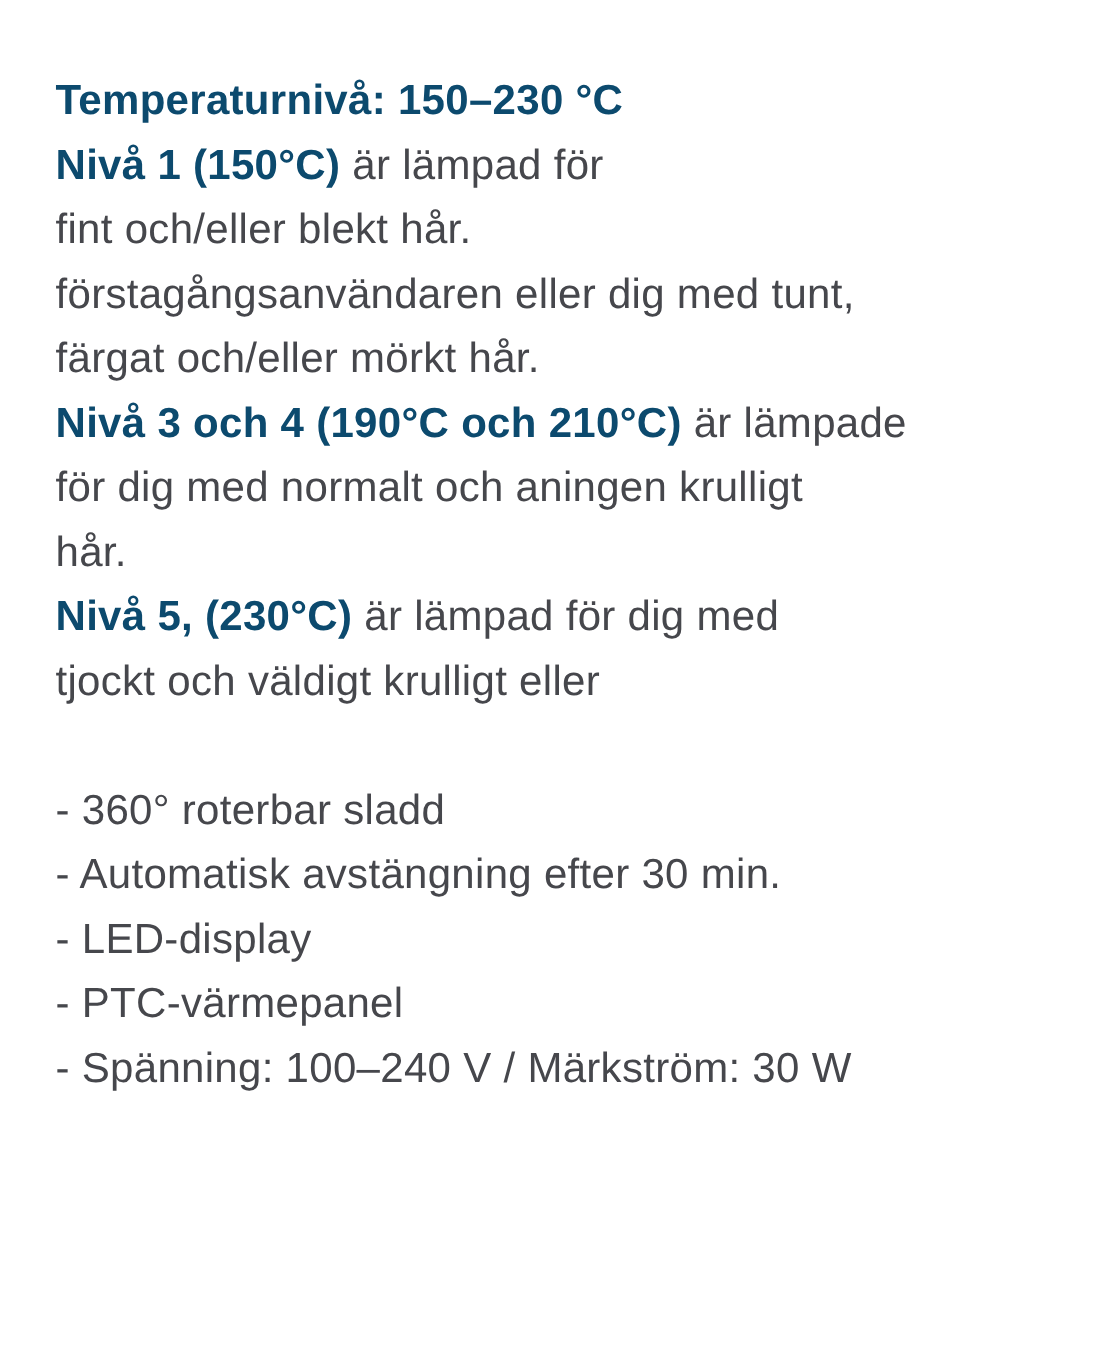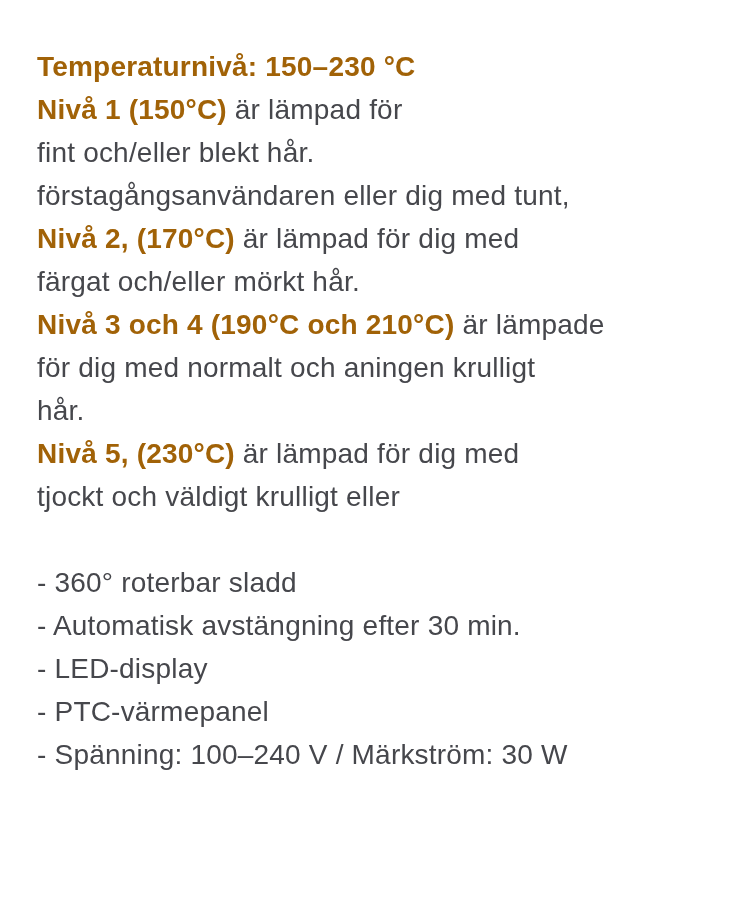--- a/index.html
+++ b/index.html
@@ -24,36 +24,35 @@
     font-size: 28px;
     line-height: 43px;
     min-height: 43px;
     color: #46474c;
     letter-spacing: 0.2px;
     white-space: pre;
     font-weight: 400;
   }
   .seg-bold {
     font-weight: 700;
-    color: #a16207;
+    color: #0c4a6e;
   }
   .seg-regular {
     font-weight: 400;
     margin-top: 22px;
   }
 </style>
 </head>
 <body>
 
 <div class="content" id="product-description">
     <div class="line"><span class="seg-bold">Temperaturnivå: 150–230 °C</span></div>
     <div class="line"><span class="seg-bold">Nivå 1 (150°C)</span><span class="seg-regular"> är lämpad för</span></div>
     <div class="line"><span class="seg-regular">fint och/eller blekt hår.</span></div>
     <div class="line"><span class="seg-regular">förstagångsanvändaren eller dig med tunt,</span></div>
-    <div class="line"><span class="seg-bold">Nivå 2, (170°C)</span><span class="seg-regular"> är lämpad för dig med</span></div>
     <div class="line"><span class="seg-regular">färgat och/eller mörkt hår.</span></div>
     <div class="line"><span class="seg-bold">Nivå 3 och 4 (190°C och 210°C)</span><span class="seg-regular"> är lämpade</span></div>
     <div class="line"><span class="seg-regular">för dig med normalt och aningen krulligt</span></div>
     <div class="line"><span class="seg-regular">hår.</span></div>
     <div class="line"><span class="seg-bold">Nivå 5, (230°C)</span><span class="seg-regular"> är lämpad för dig med</span></div>
     <div class="line"><span class="seg-regular">tjockt och väldigt krulligt eller</span></div>
     <div class="line"></div>
     <div class="line"><span class="seg-regular">- 360° roterbar sladd</span></div>
     <div class="line"><span class="seg-regular">- Automatisk avstängning efter 30 min.</span></div>
     <div class="line"><span class="seg-regular">- LED-display</span></div>

